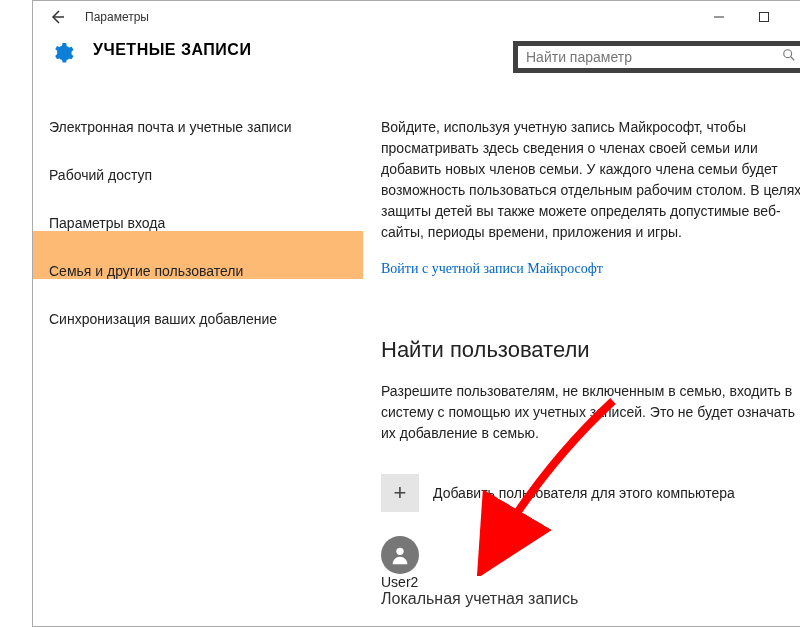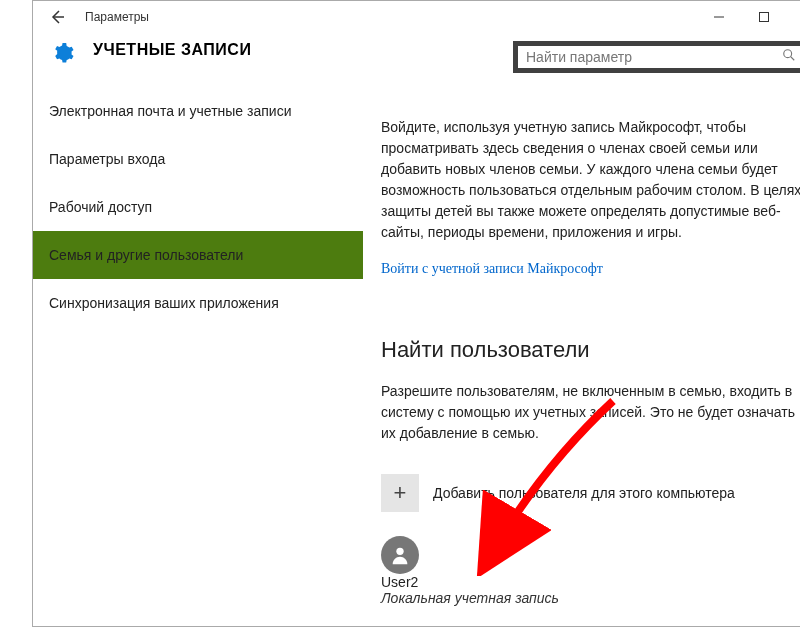--- a/index.html
+++ b/index.html
@@ -12,32 +12,32 @@
   .wc { width: 45px; height: 32px; display: flex; align-items: center; justify-content: center; }
   .wc svg { display: block; }
   .header { display: flex; align-items: flex-start; padding: 8px 22px 14px 18px; }
   .gear-icon { width: 24px; height: 24px; display: flex; align-items: center; justify-content: center; color: #0078d7; margin-right: 18px; }
   .header h1 { font-size: 16px; font-weight: 600; letter-spacing: .5px; }
   .search { margin-left: auto; width: 296px; height: 32px; border: 5px solid #404040; display: flex; align-items: center; padding: 0 8px; color: #666; }
   .search input { flex: 1; border: 0; outline: 0; font-size: 14px; color: #333; background: transparent; }
   .search input::placeholder { color: #777; }
   .body { flex: 1; display: flex; min-height: 0; }
   .sidebar { width: 330px; }
-  .side-item { height: 48px; display: flex; align-items: center; padding: 0 16px; font-size: 14px; color: #222; }
-  .side-item.active { background: #4d7c0f; }
+  .side-item { height: 48px; display: flex; align-items: flex-end; padding: 0 16px; font-size: 14px; color: #222; }
+  .side-item.active { background: #fdba74; }
   .content { flex: 1; padding: 30px 18px 0 18px; overflow: hidden; font-size: 14px; color: #222; }
   .para { line-height: 1.5; margin-bottom: 8px; }
   .link { color: #0066cc; margin-top: 10px; display: inline-block; font-family: Liberation Serif, serif; }
   .h2 { font-size: 22px; font-weight: 400; margin-top: 60px; margin-bottom: 18px; }
   .add-row { display: flex; align-items: center; margin-top: 30px; }
   .plus { width: 38px; height: 38px; background: #e5e5e5; display: flex; align-items: center; justify-content: center; font-size: 22px; color: #444; margin-right: 14px; }
   .user-row { display: flex; align-items: flex-start; margin-top: 24px; flex-direction: column; }
   .avatar { width: 38px; height: 38px; border-radius: 50%; background: #777; display: flex; align-items: center; justify-content: center; margin-right: 14px; }
   .user-meta .name { font-size: 14px; }
-  .user-meta .type { font-size: 14px; color: #333; font-style: italic; }
+  .user-meta .type { font-size: 16px; color: #333; }
   .arrow-annot { position: absolute; pointer-events: none; }
 </style>
 </head>
 <body>
 
 <div class="window">
 
   <div class="titlebar">
     <div class="back">
       <svg width="16" height="16" viewBox="0 0 16 16">
@@ -84,30 +84,30 @@
     </div>
   </div>
 
   <div class="body">
 
     <div class="sidebar">
       <div class="side-item">
           <span>Электронная почта и учетные записи</span>
         </div>
       <div class="side-item">
-          <span>Параметры входа</span>
+          <span>Рабочий доступ</span>
         </div>
       <div class="side-item">
-          <span>Рабочий доступ</span>
+          <span>Параметры входа</span>
         </div>
       <div class="side-item active">
           <span>Семья и другие пользователи</span>
         </div>
       <div class="side-item">
-          <span>Синхронизация ваших приложения</span>
+          <span>Синхронизация ваших добавление</span>
         </div>
     </div>
 
     <div class="content">
       <p class="para">Войдите, используя учетную запись Майкрософт, чтобы просматривать здесь сведения о членах своей семьи или добавить новых членов семьи. У каждого члена семьи будет возможность пользоваться отдельным рабочим столом. В целях защиты детей вы также можете определять допустимые веб-сайты, периоды времени, приложения и игры.</p>
       <a class="link">Войти с учетной записи Майкрософт</a>
 
       <h2 class="h2">Найти пользователи</h2>
       <p class="para">Разрешите пользователям, не включенным в семью, входить в систему с помощью их учетных записей. Это не будет означать их добавление в семью.</p>
 

